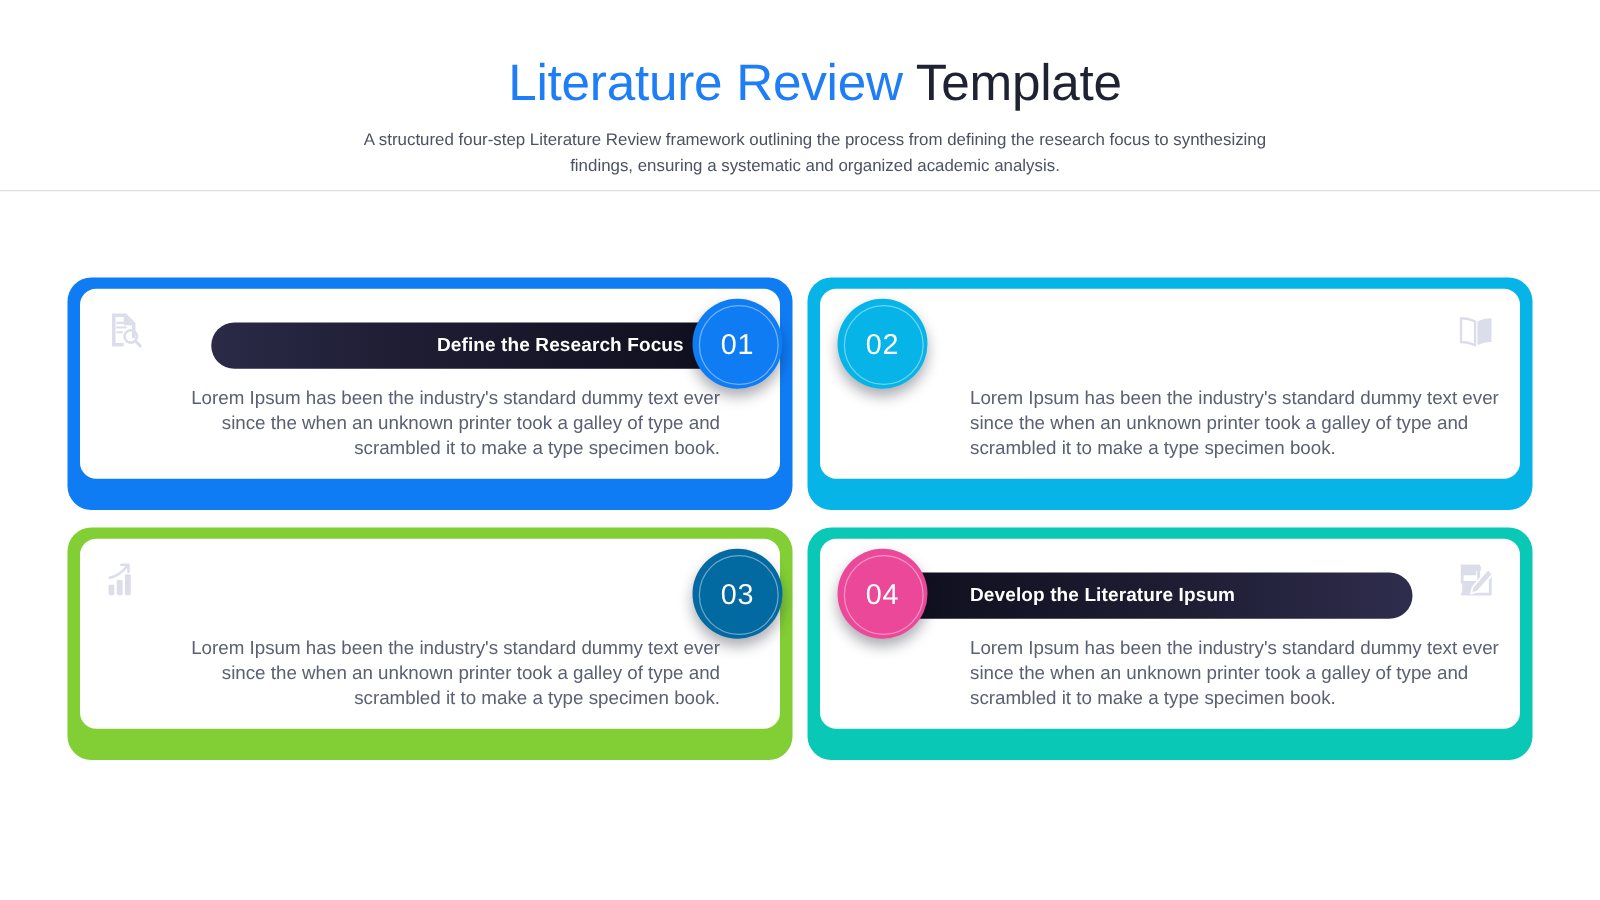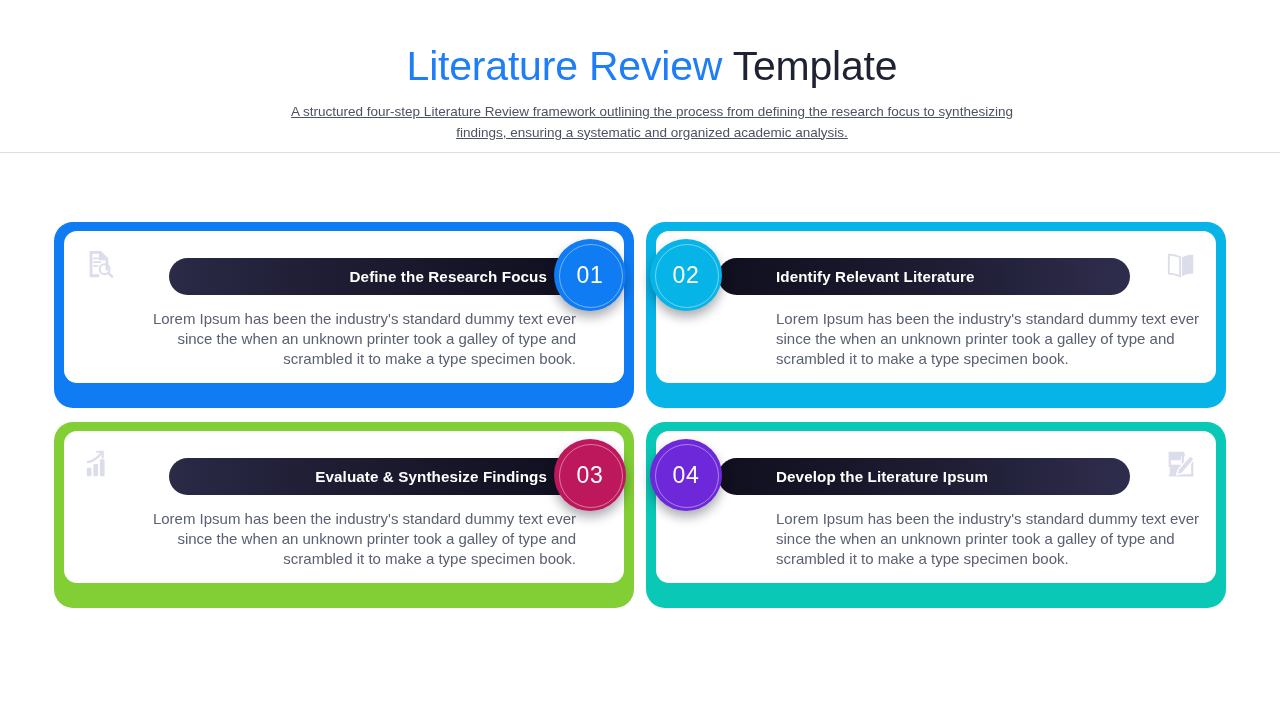--- a/index.html
+++ b/index.html
@@ -41,21 +41,20 @@
   }
   .page-title .accent { color: #1f7ef5; }
 
   .page-subtitle {
     margin: 8px auto 0;
     width: 770px;
     font-size: 13.5px;
     line-height: 20.5px;
     color: #4c5262;
     font-weight: 400;
-    text-decoration: underline;
   }
 
   .header-divider {
     position: absolute;
     left: 0; top: 152px;
     width: 1280px;
     height: 1px;
     background: #dcdee3;
   }
 
@@ -145,21 +144,21 @@
     border: 1px solid rgba(255,255,255,0.42);
   }
   .num-text {
     position: relative;
     font-size: 23px;
     font-weight: 400;
     color: #ffffff;
     letter-spacing: 0.6px;
   }
   .card.right-num .num-circle { right: 8px; justify-content: center; }
-  .card.left-num  .num-circle { left: 4px; }
+  .card.left-num  .num-circle { left: 24px; }
 
   
   .body-text {
     position: absolute;
     top: 78px;
     width: 424px;
     font-size: 15px;
     line-height: 20px;
     color: #5b6072;
   }
@@ -221,23 +220,20 @@
     <div class="card c2 left-num" style="background: rgb(7, 180, 232);">
       <div class="panel">
 
         <span class="corner-icon">
           <svg viewBox="0 0 32 32">
             <path d="M3 6c4 0 8 0.8 12 2.8V29c-4-2-8-2.8-12-2.8z" fill="none" stroke="#b9bcd8" stroke-width="2" stroke-linejoin="round"></path>
             <path d="M29 6c-4 0-8 0.8-12 2.8V29c4-2 8-2.8 12-2.8z" fill="#b9bcd8"></path>
           </svg>
         </span>
 
-        <div class="pill">
-          <span class="pill-label">Identify Relevant Literature</span>
-        </div>
 
         <div class="body-text">Lorem Ipsum has been the industry's standard dummy text ever since the when an unknown printer took a galley of type and scrambled it to make a type specimen book.</div>
       </div>
 
       <div class="num-circle" style="background: rgb(7, 180, 232);">
         <span class="num-text">02</span>
       </div>
     </div>
 
     <div class="card c3 right-num" style="background: rgb(130, 206, 53);">
@@ -246,28 +242,25 @@
         <span class="corner-icon">
           <svg viewBox="0 0 32 32">
             <rect x="3" y="20" width="5" height="9" rx="1.2" fill="#b9bcd8"></rect>
             <rect x="10" y="16" width="5" height="13" rx="1.2" fill="#b9bcd8"></rect>
             <rect x="17" y="11" width="5" height="18" rx="1.2" fill="#b9bcd8"></rect>
             <path d="M4 14c6-1 11-5 15-10" fill="none" stroke="#b9bcd8" stroke-width="2.2" stroke-linecap="round"></path>
             <path d="M14 3h6v6" fill="none" stroke="#b9bcd8" stroke-width="2.2" stroke-linecap="round" stroke-linejoin="round"></path>
           </svg>
         </span>
 
-        <div class="pill">
-          <span class="pill-label">Evaluate &amp; Synthesize Findings</span>
-        </div>
-
-        <div class="body-text">Lorem Ipsum has been the industry's standard dummy text ever since the when an unknown printer took a galley of type and scrambled it to make a type specimen book.</div>
-      </div>
-
-      <div class="num-circle" style="background: #be185d;">
+
+        <div class="body-text">Lorem Ipsum has been the industry's standard dummy text ever since the when an unknown printer took a galley of type and scrambled it to make a type specimen book.</div>
+      </div>
+
+      <div class="num-circle" style="background: #0369a1;">
         <span class="num-text">03</span>
       </div>
     </div>
 
     <div class="card c4 left-num" style="background: rgb(10, 200, 182);">
       <div class="panel">
 
         <span class="corner-icon">
           <svg viewBox="0 0 32 32">
             <path d="M4 4h16v4h-4v4H4z" fill="#b9bcd8"></path>
@@ -278,19 +271,19 @@
           </svg>
         </span>
 
         <div class="pill">
           <span class="pill-label">Develop the Literature Ipsum</span>
         </div>
 
         <div class="body-text">Lorem Ipsum has been the industry's standard dummy text ever since the when an unknown printer took a galley of type and scrambled it to make a type specimen book.</div>
       </div>
 
-      <div class="num-circle" style="background: #6d28d9;">
+      <div class="num-circle" style="background: #ec4899;">
         <span class="num-text">04</span>
       </div>
     </div>
 
   </div>
 </div>
 
 </body></html>

